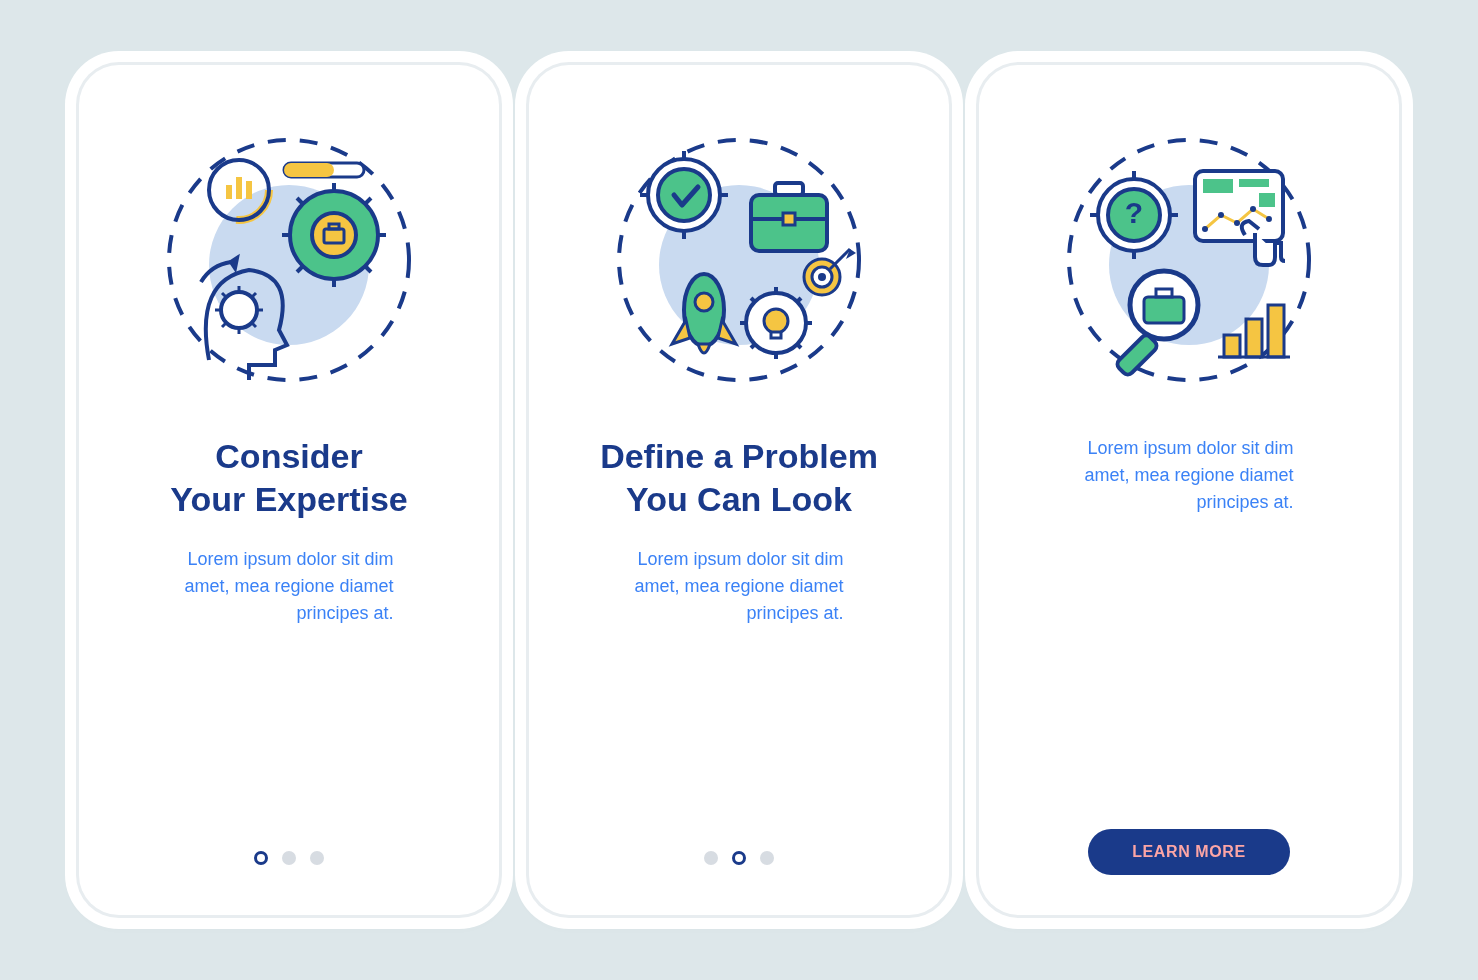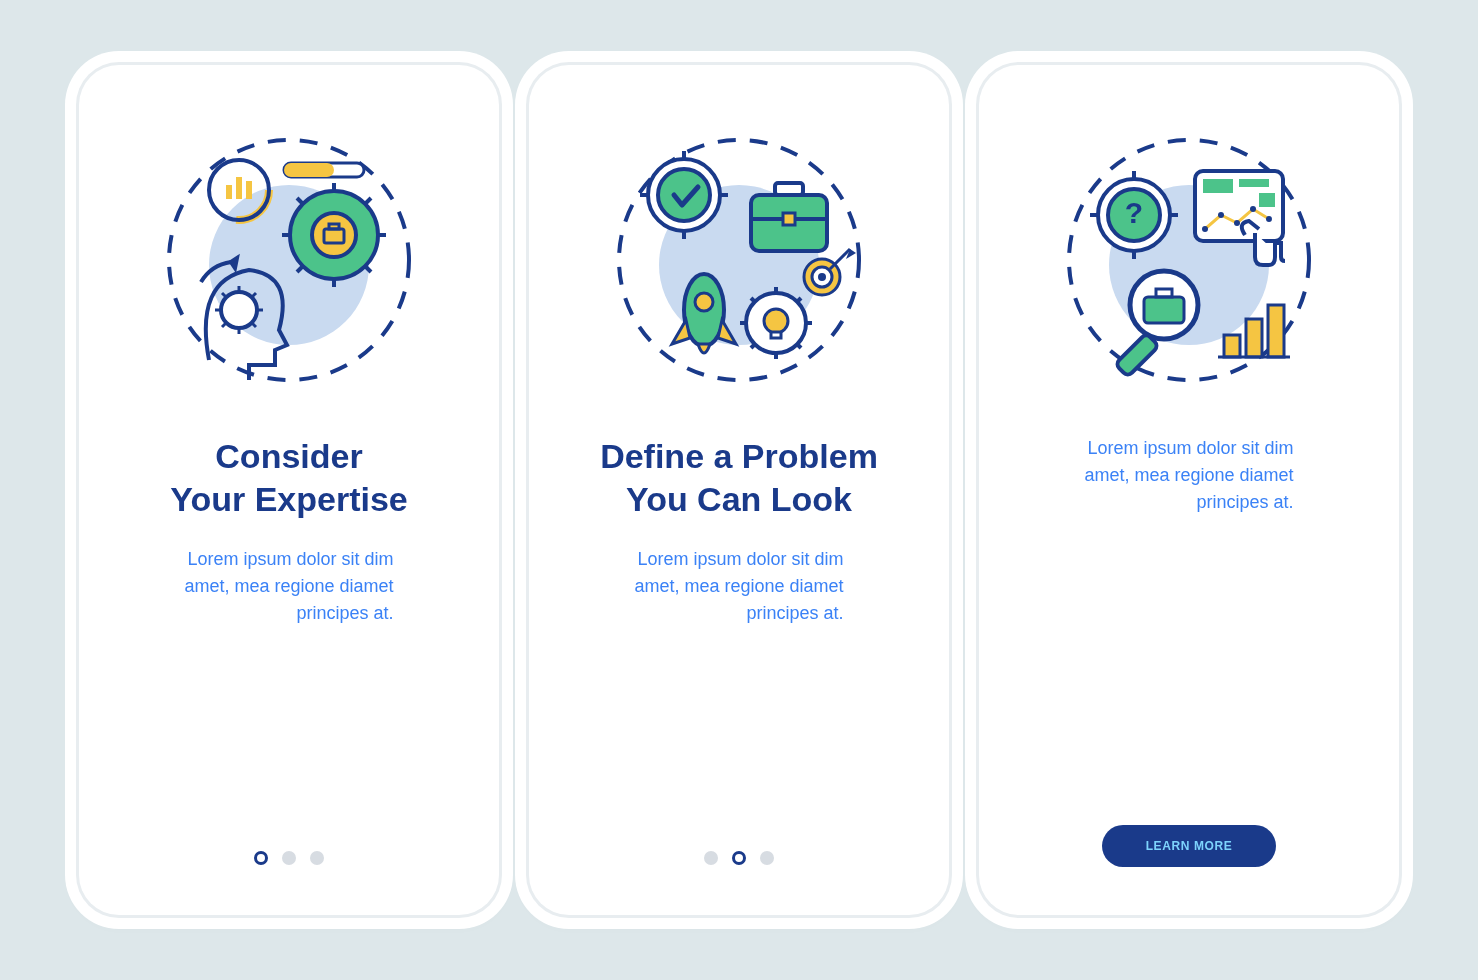--- a/index.html
+++ b/index.html
@@ -67,26 +67,26 @@
     height: 14px;
     border-radius: 50%;
     background: #d7dce2;
   }
   .dot.active {
     background: #ffffff;
     border: 3px solid #1a3a8a;
   }
   .cta {
     position: absolute;
-    bottom: 48px;
+    bottom: 40px;
     background: #1a3a8a;
-    color: #7dd3fc;
+    color: #fca5a5;
     border: none;
     border-radius: 999px;
-    font-size: 12px;
+    font-size: 16px;
     font-weight: 700;
     letter-spacing: 0.6px;
     padding: 14px 44px;
     cursor: pointer;
   }
 </style>
 </head>
 <body>
 
 <div class="phone">

